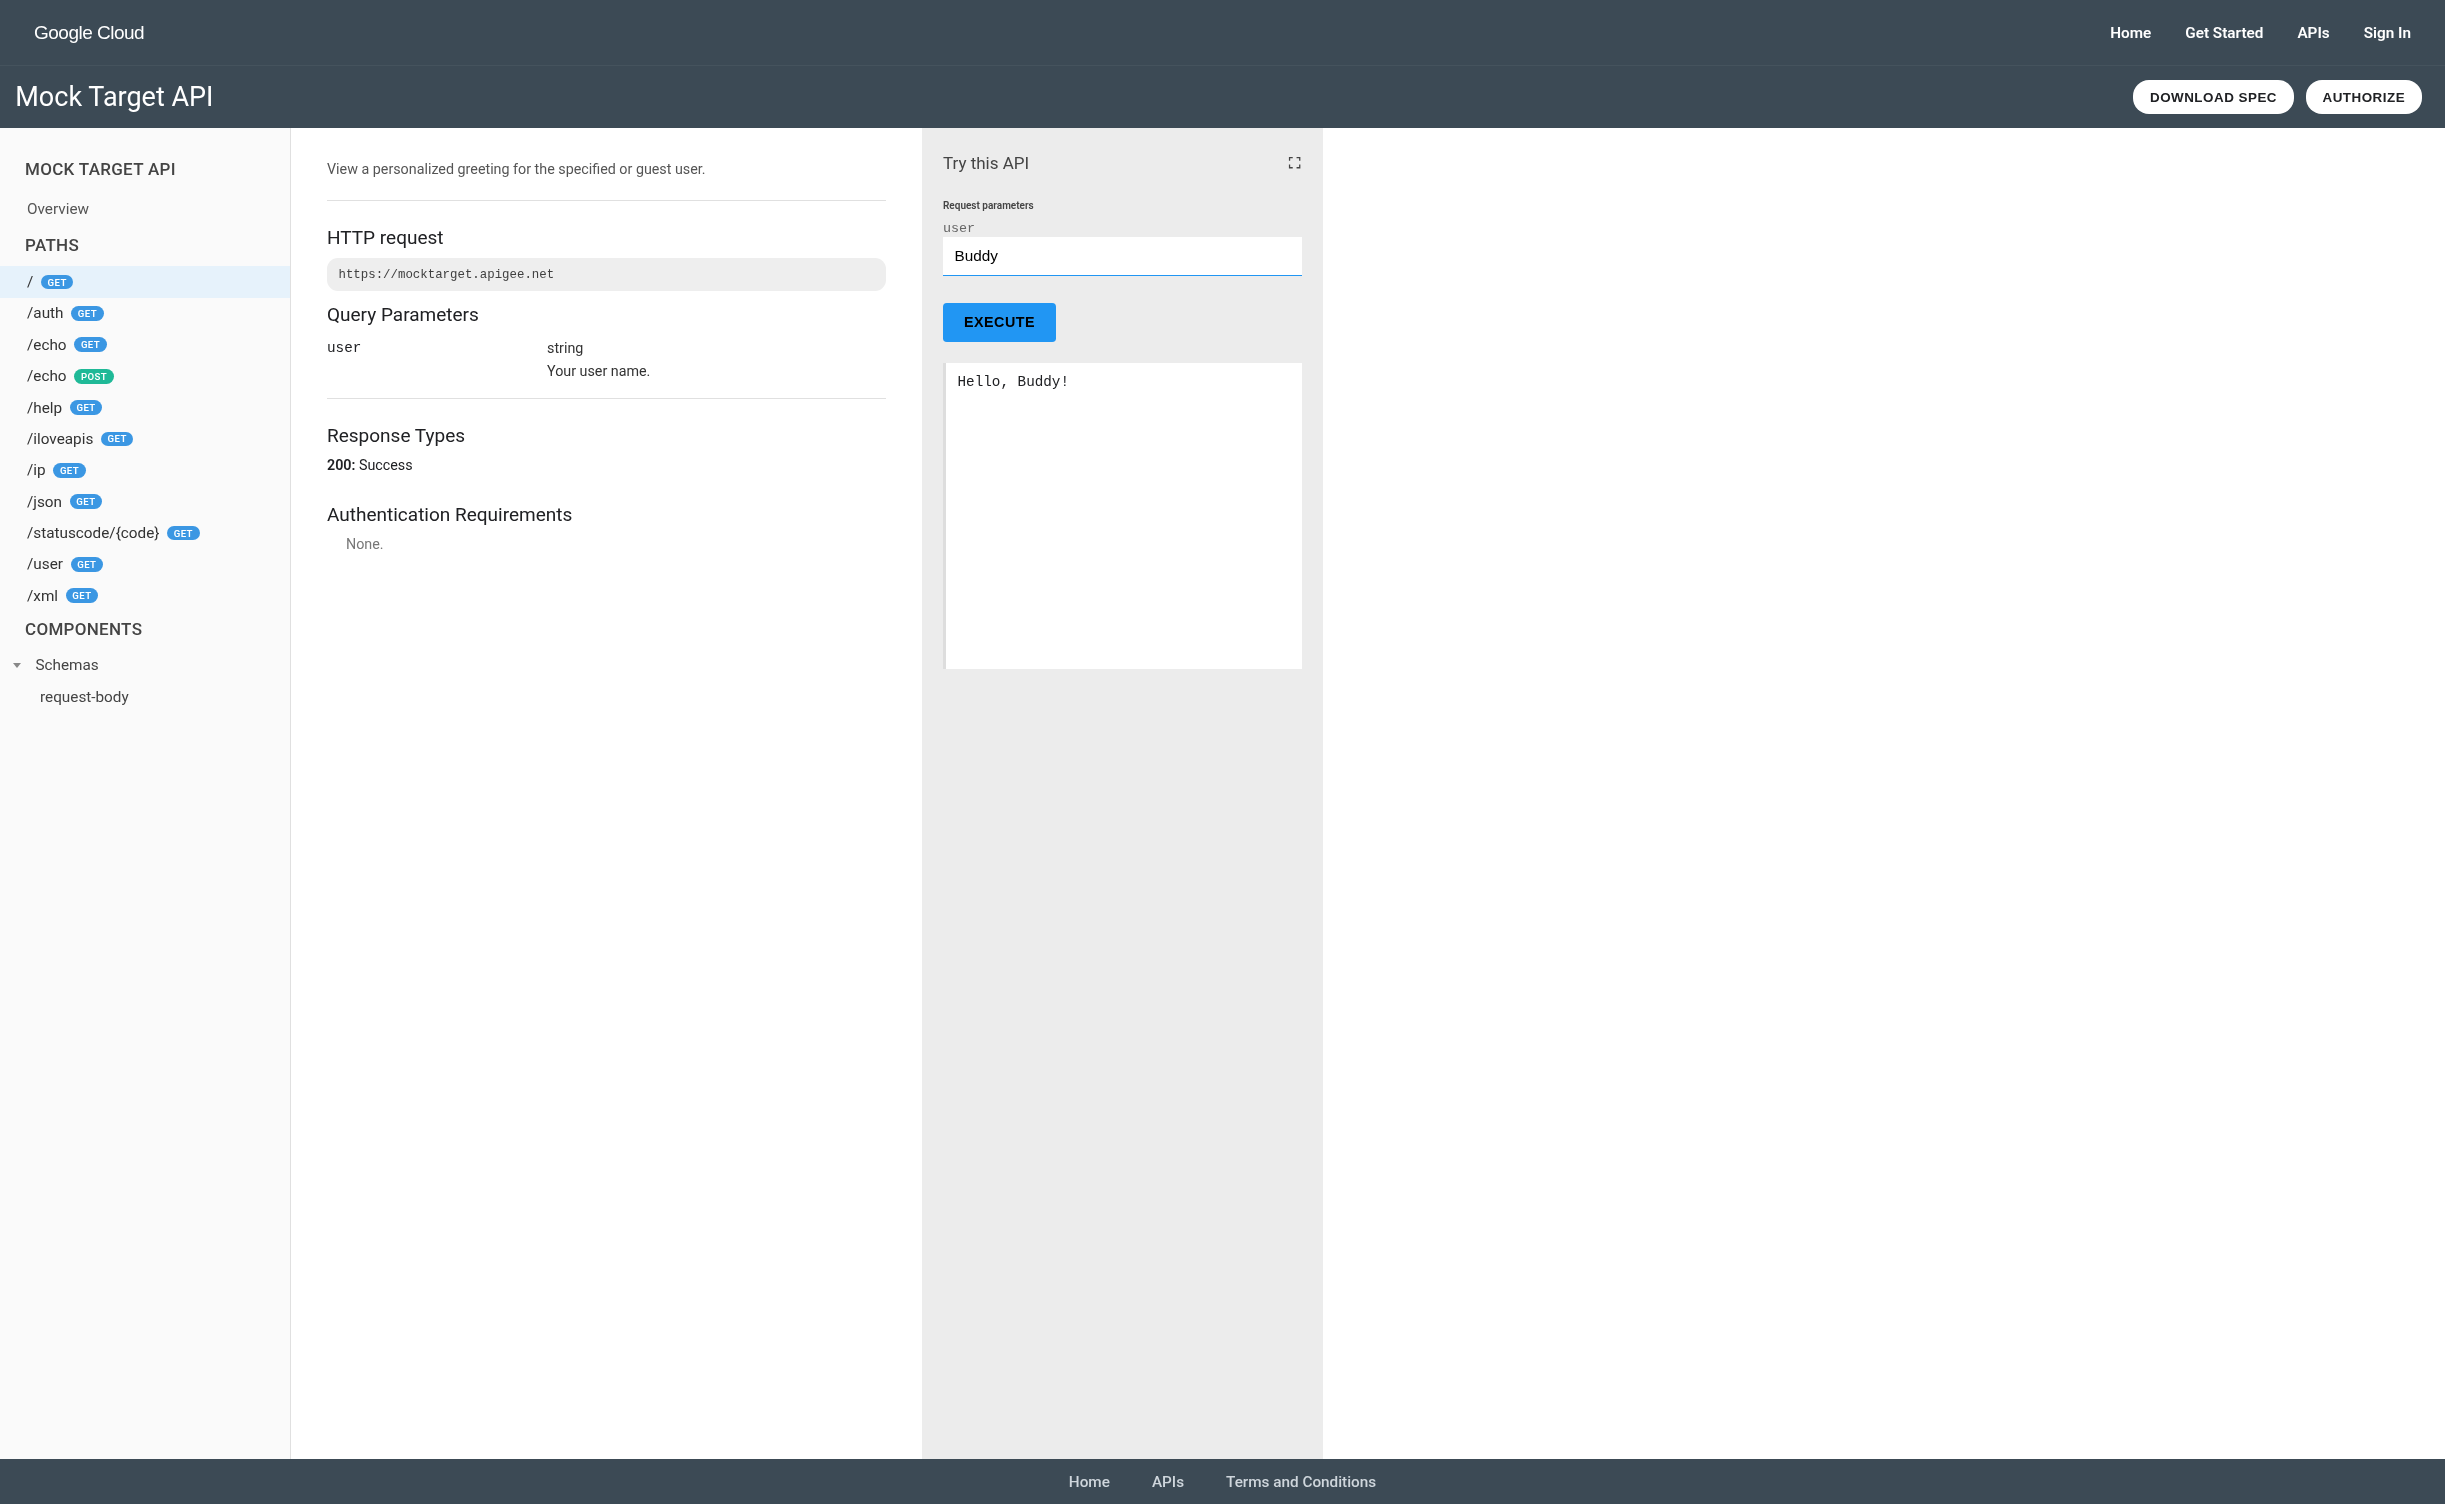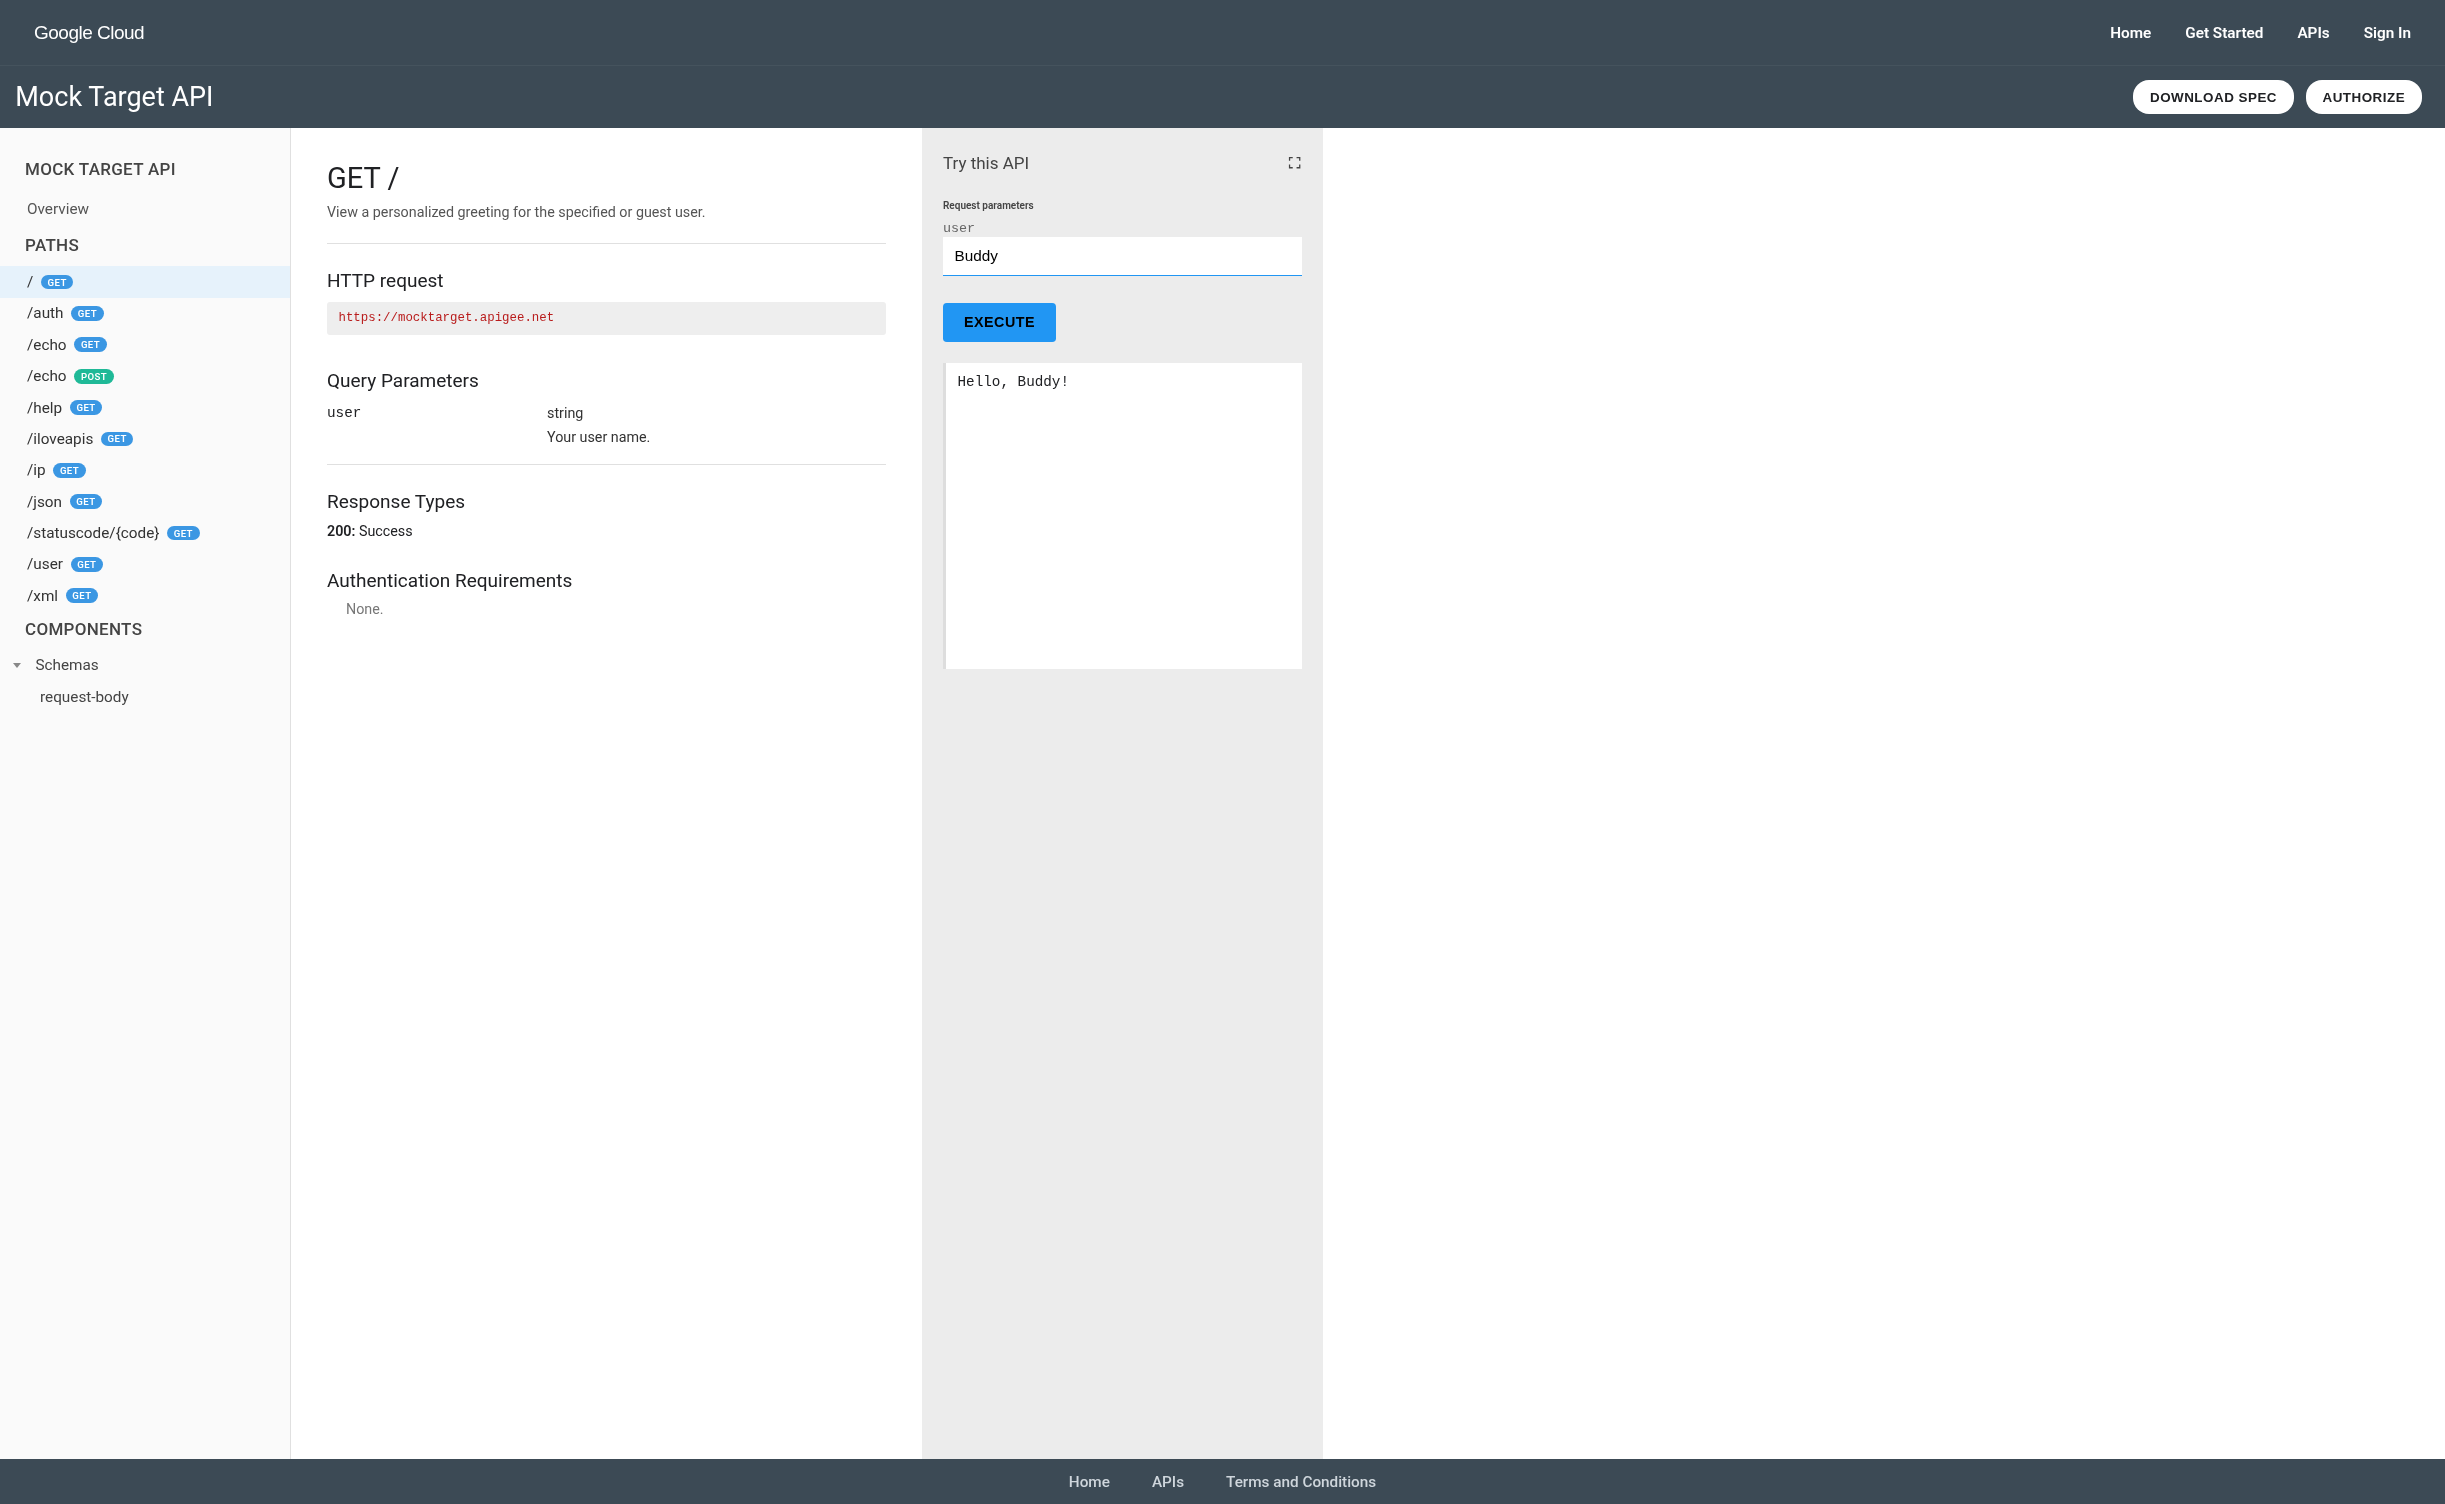--- a/index.html
+++ b/index.html
@@ -68,21 +68,21 @@
   .chevron { display:inline-block; width:0;height:0;border-left:4.8px solid transparent;border-right:4.8px solid transparent;border-top:5.7px solid #888;}
 
   
   .main { flex: 1; padding: 32.5px 36px; overflow-y: auto; max-width: 631px;}
   .main h1 { font-size: 29px; font-weight: 400; margin-bottom: 9.6px;}
   .desc { font-size: 14.3px; color: #555; margin-bottom: 23px;}
   .main hr { border: none; border-top: 1px solid #e0e0e0; margin: 15.3px 0 25px;}
   .section-h { font-size: 19px; font-weight: 400; margin-bottom: 9.6px;}
   .code-block {
     background: #eee; font-family: "Courier New", monospace;
-    font-size: 12.4px; color: #b91c1c; padding: 9.6px 11.5px; border-radius: 3px; margin-bottom: 34px;
+    font-size: 12.4px; color: #404040; padding: 9.6px 11.5px; border-radius: 11px; margin-bottom: 12px;
   }
   .param-row { display: flex; gap: 38px; padding: 3.8px 0; }
   .param-name { font-family: "Courier New", monospace; font-size: 14.3px; width: 182px;}
   .param-type-col { flex:1; }
   .param-type { font-size: 14.3px; color: #333; margin-bottom: 7.6px;}
   .param-desc { font-size: 14.3px; color: #333;}
   .resp-line { font-size: 14.3px; margin-top: 5.7px;}
   .resp-code { font-weight: 600;}
   .auth-text { color: #777; font-size: 14.3px; padding-left: 19px; margin-top: 3.8px;}
 
@@ -198,21 +198,20 @@
     <div class="expander">
       <span class="chevron"></span>
       <span>Schemas</span>
     </div>
     <div id="schema-list">
         <div class="schema-item">request-body</div>
       </div>
   </div>
 
   <div class="main">
-    <h1>GET /</h1>
     <div class="desc">View a personalized greeting for the specified or guest user.</div>
     <hr>
     <div class="section-h">HTTP request</div>
     <div class="code-block">https://mocktarget.apigee.net</div>
     <div class="section-h">Query Parameters</div>
     <div id="query-params">
         <div class="param-row">
           <div class="param-name">user</div>
           <div class="param-type-col">
             <div class="param-type">string</div>

